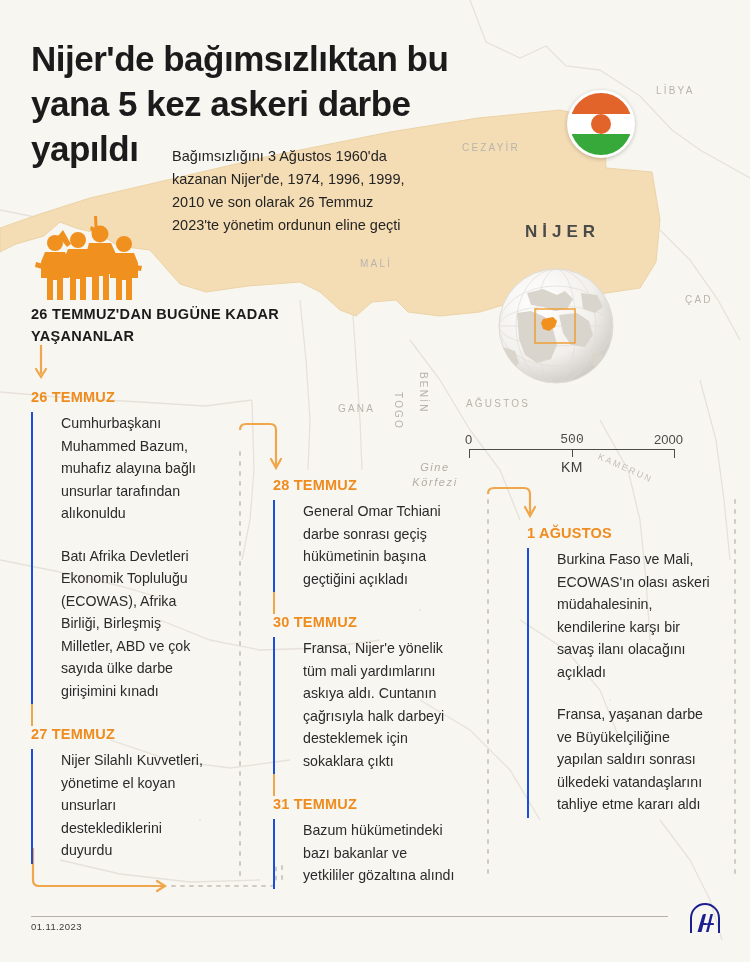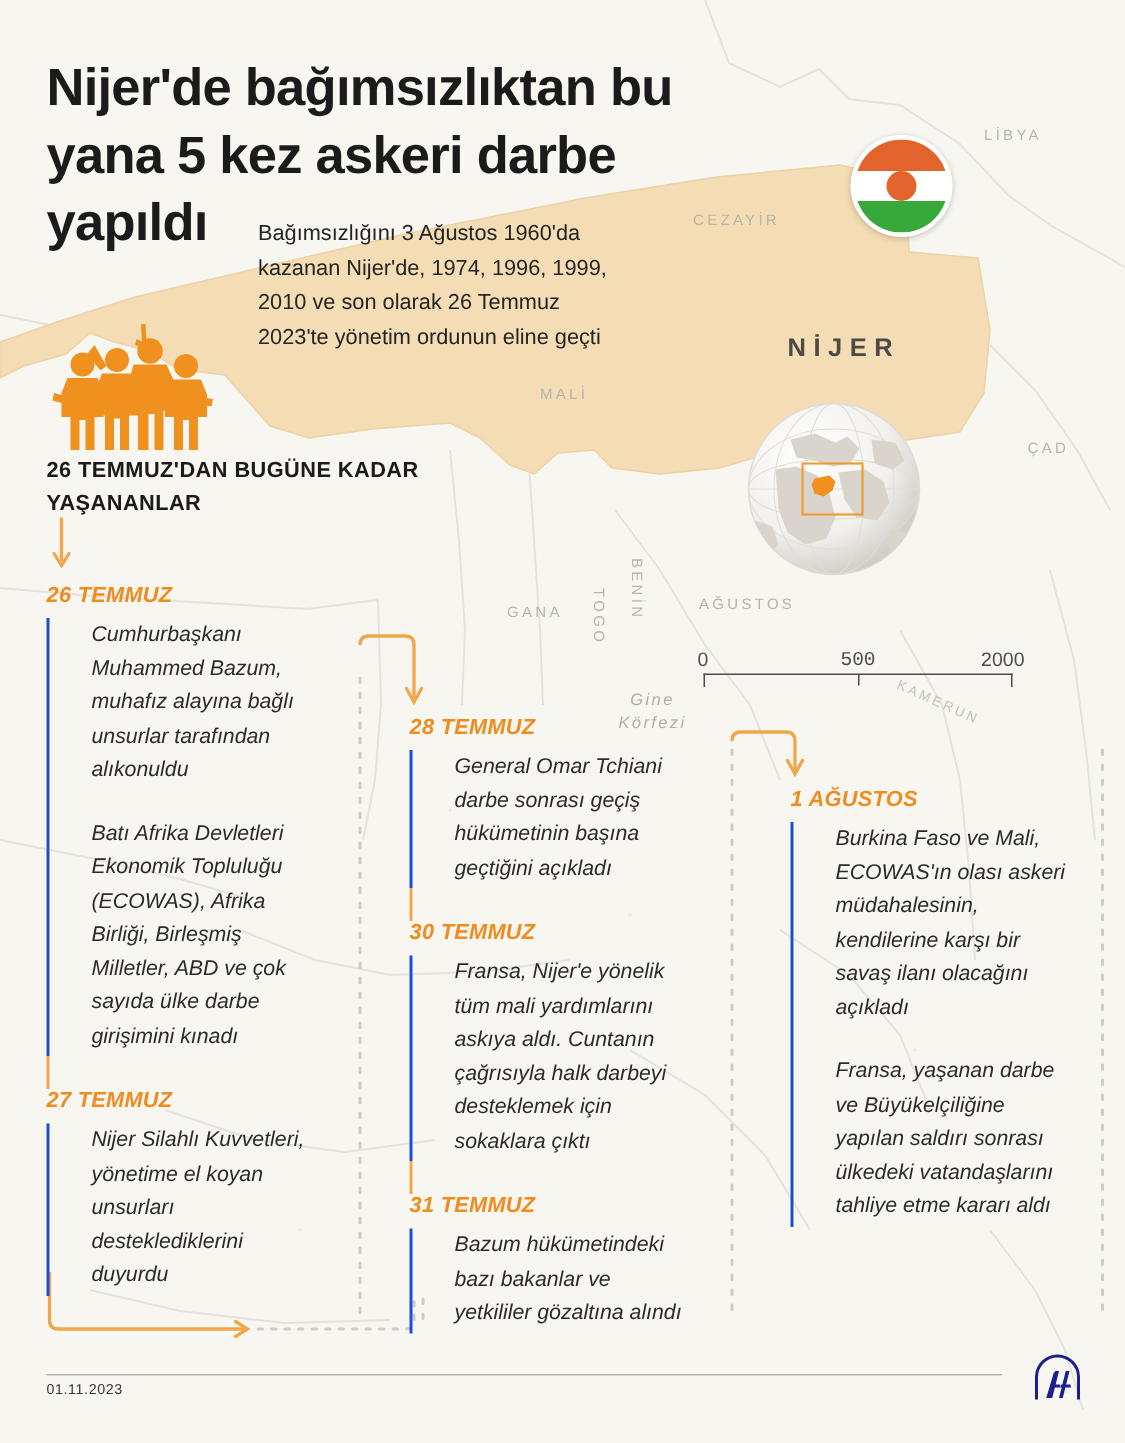--- a/index.html
+++ b/index.html
@@ -170,21 +170,21 @@
 
   
   .col {
     position: absolute;
     width: 186px;
   }
   .col-1 { left: 31px; top: 389px; }
   .col-2 { left: 273px; top: 477px; }
   .col-3 { left: 527px; top: 525px; }
 
-  .entry { position: relative; font-style: italic; }
+  .entry { position: relative; }
   .entry-date {
     font-size: 14.5px;
     font-weight: bold;
     color: #ef8c1f;
     letter-spacing: 0.2px;
     margin-bottom: 7px;
   }
   .entry-body {
     border-left: 2px solid #1d4ed8;
     padding-left: 28px;
@@ -323,20 +323,21 @@
 
     <div class="scale-bar">
       <div class="scale-nums">
         <span class="scale-n0">0</span>
         <span class="scale-n1">500</span>
         <span class="scale-n2">2000</span>
       </div>
       <div class="scale-line">
         <div class="scale-tick-mid"></div>
       </div>
+      <div class="scale-unit">KM</div>
     </div>
 
     <div class="flag-badge">
       <div class="flag-stripe" style="background:#e2642a;"></div>
       <div class="flag-stripe" style="background:#ffffff;"></div>
       <div class="flag-stripe" style="background:#37a83a;"></div>
       <div class="flag-dot"></div>
     </div>
   </div>
 

